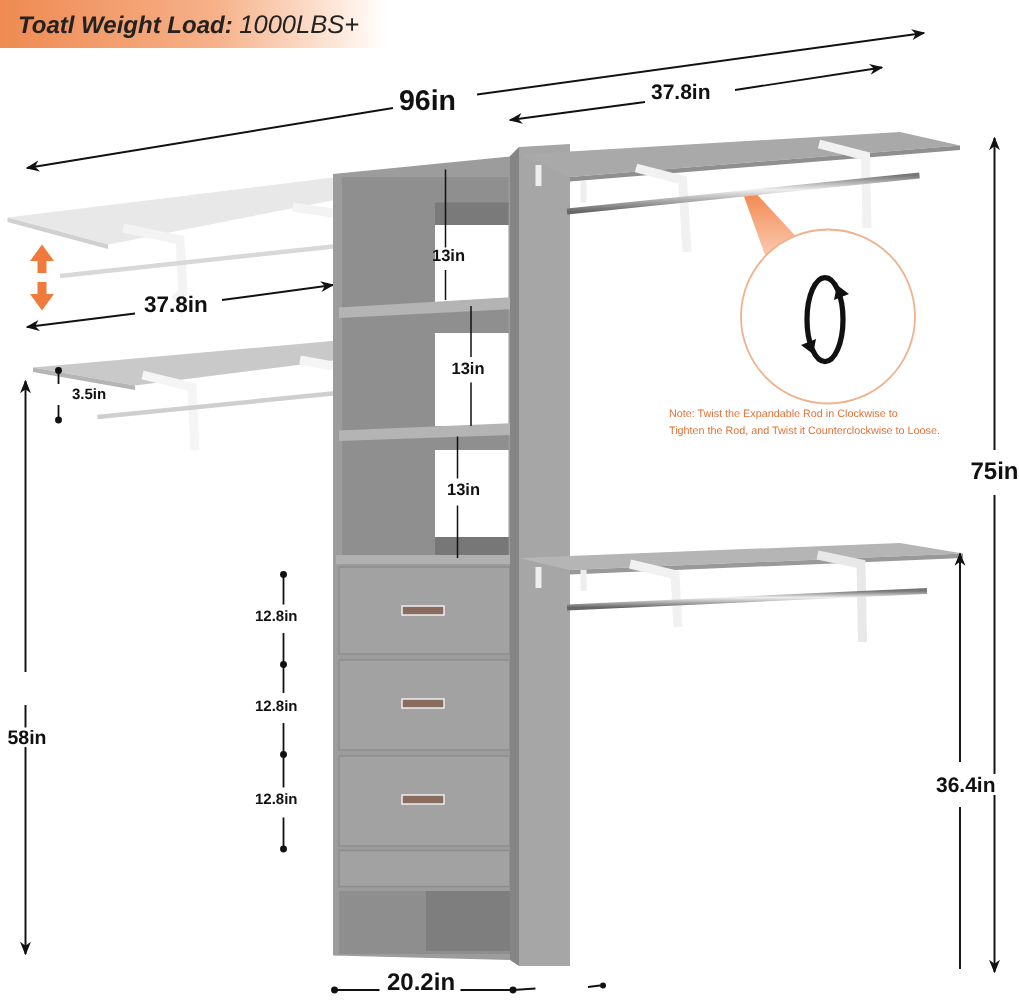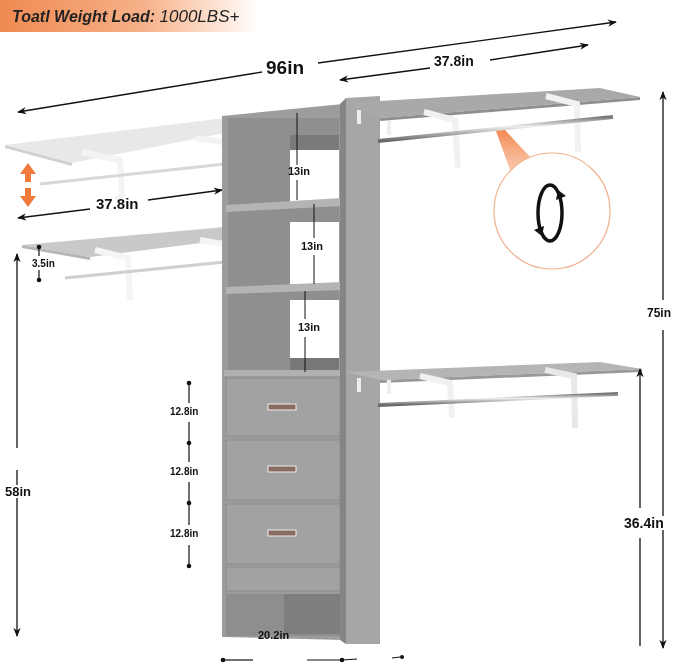--- a/index.html
+++ b/index.html
@@ -190,27 +190,29 @@
   <g>
     <line x1="342" y1="660" x2="357" y2="659" stroke="#111" stroke-width="1.2"></line>
     <line x1="392" y1="658" x2="400" y2="657" stroke="#111" stroke-width="1.2"></line>
     <circle cx="402" cy="657" r="2" fill="#111"></circle>
   </g>
 </svg>
 
 <div class="dim" style="left:266px;top:58px;font-size:19px;">96in</div>
 <div class="dim" style="left:434px;top:54px;font-size:14px;">37.8in</div>
 <div class="dim nobg" style="left:96px;top:196px;font-size:15px;">37.8in</div>
-<div class="dim nobg" style="left:32px;top:259px;font-size:10px;">3.5in</div>
+<div class="dim nobg" style="left:48px;top:259px;font-size:10px;">3.5in</div>
 <div class="dim" style="left:5px;top:452px;font-size:13px;margin-top:33px;">58in</div>
 <div class="dim nobg" style="left:288px;top:166px;font-size:11px;">13in</div>
 <div class="dim nobg" style="left:301px;top:241px;font-size:11px;">13in</div>
 <div class="dim nobg" style="left:298px;top:322px;font-size:11px;">13in</div>
 <div class="dim nobg" style="left:170px;top:407px;font-size:10px;">12.8in</div>
 <div class="dim nobg" style="left:170px;top:467px;font-size:10px;">12.8in</div>
 <div class="dim nobg" style="left:170px;top:529px;font-size:10px;">12.8in</div>
-<div class="dim" style="left:647px;top:307px;font-size:12px;">75in</div>
+<div class="dim" style="left:647px;top:307px;font-size:16px;">75in</div>
 <div class="dim" style="left:624px;top:516px;font-size:14px;">36.4in</div>
-<div class="dim nobg" style="left:258px;top:630px;font-size:11px;">20.2in</div>
+<div class="dim nobg" style="left:258px;top:648px;font-size:16px;">20.2in</div>
 <div class="dim nobg" style="left:364px;top:684px;font-size:9px;font-weight:normal;">16in</div>
 
 <div class="note">
+  <div>Note: Twist the Expandable Rod in Clockwise to</div>
+  <div>Tighten the Rod, and Twist it Counterclockwise to Loose.</div>
 </div>
 
 </body></html>

